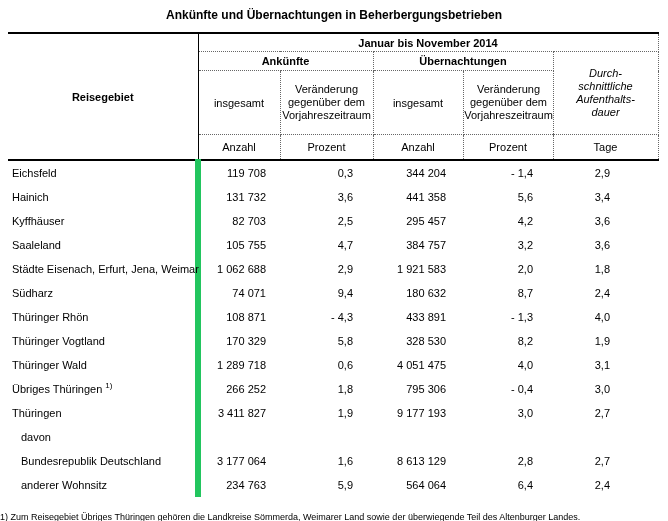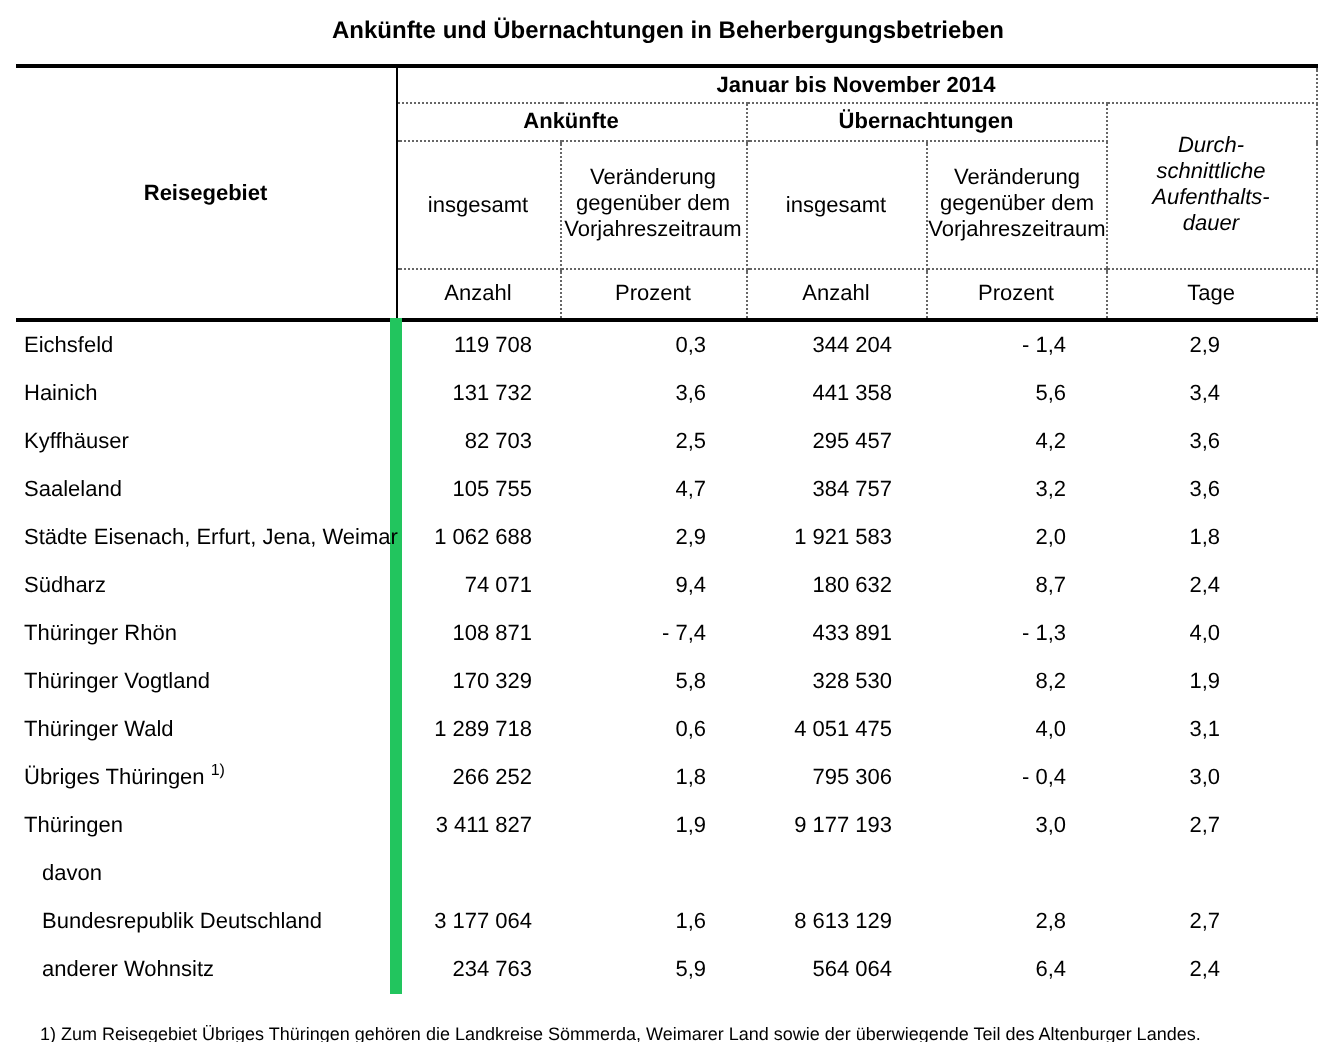--- a/index.html
+++ b/index.html
@@ -39,21 +39,21 @@
   tr.total td { font-weight:normal; }
   td.num { text-align:right; }
   td.n1 { padding-right:14px; }
   td.n2 { padding-right:20px; }
   td.n3 { padding-right:17px; }
   td.n4 { padding-right:20px; }
   td.n5 { padding-right:48px; }
   sup { font-size:8px; vertical-align:super; line-height:0; }
 
   .footnote {
-    margin-left:20px; margin-top:15px; font-size:9px; color:#000;
+    margin-left:0; margin-top:15px; font-size:9px; color:#000;
   }
 </style>
 </head>
 <body>
 
 <div class="page">
 
   <div class="title">
     <div>Ankünfte und Übernachtungen in Beherbergungsbetrieben</div>
   </div>
@@ -149,21 +149,21 @@
         <td class="num n1">74 071</td>
         <td class="num n2">9,4</td>
         <td class="num n3">180 632</td>
         <td class="num n4">8,7</td>
         <td class="num n5">2,4</td>
       </tr>
 
       <tr>
         <td class="region"><span>Thüringer Rhön</span><sup></sup></td>
         <td class="num n1">108 871</td>
-        <td class="num n2">- 7,4</td>
+        <td class="num n2">- 4,3</td>
         <td class="num n3">433 891</td>
         <td class="num n4">- 1,3</td>
         <td class="num n5">4,0</td>
       </tr>
 
       <tr>
         <td class="region"><span>Thüringer Vogtland</span><sup></sup></td>
         <td class="num n1">170 329</td>
         <td class="num n2">5,8</td>
         <td class="num n3">328 530</td>

